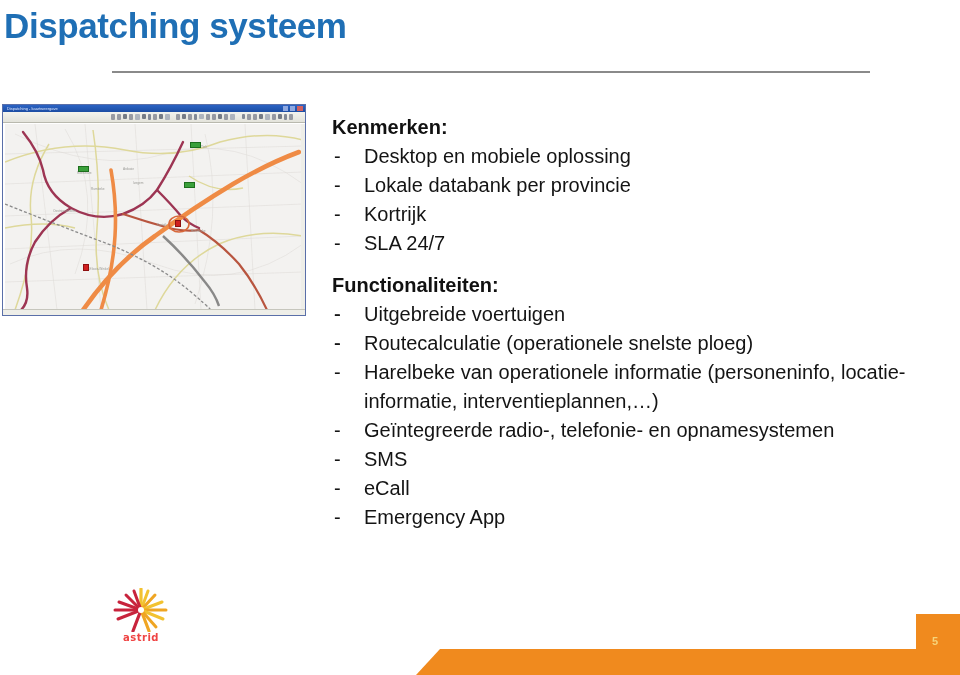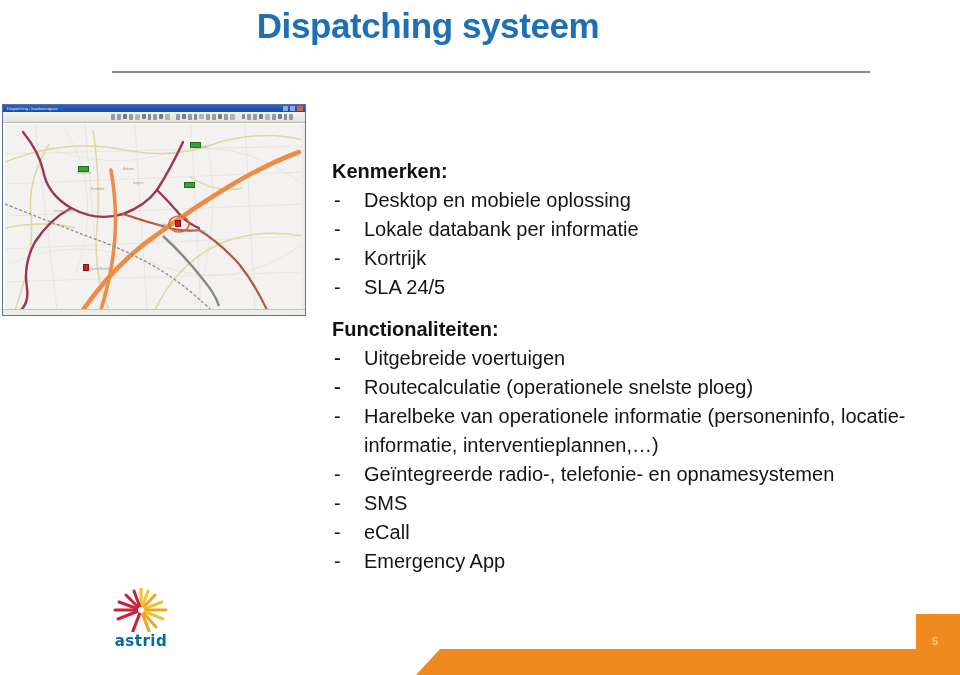--- a/index.html
+++ b/index.html
@@ -13,24 +13,23 @@
     height: 675px;
     position: relative;
     overflow: hidden;
     font-family: "Liberation Sans", sans-serif;
     color: #000000;
   }
 
   
   #slide-title {
     position: absolute;
-    left: 16px;
+    left: 4px;
     top: 2px;
     width: 824px;
-    text-align: center;
     font-size: 35px;
     font-weight: bold;
     letter-spacing: -0.4px;
     color: #1F6FB5;
     line-height: 48px;
     white-space: nowrap;
   }
 
   #title-rule {
     position: absolute;
@@ -144,21 +143,20 @@
     border: 1px solid #8e1010;
     box-sizing: border-box;
   }
 
   
   #content-block {
     position: absolute;
     left: 332px;
     top: 112px;
     width: 600px;
-    margin-top: 44px;
   }
   .section-heading {
     font-size: 20px;
     font-weight: bold;
     line-height: 30px;
     color: #111111;
     margin: 0;
     white-space: nowrap;
   }
   .bullet-list {
@@ -191,24 +189,24 @@
     top: 588px;
     width: 82px;
     height: 62px;
   }
   #astrid-logo .burst { position: absolute; left: 12px; top: 0; width: 58px; height: 44px; }
   #astrid-logo .wordmark {
     position: absolute;
     left: 0; top: 44px;
     width: 82px;
     text-align: center;
-    font-size: 15px;
+    font-size: 10px;
     font-weight: bold;
     letter-spacing: 0.5px;
-    color: #0369a1;
+    color: #ef4444;
     font-family: "DejaVu Sans", sans-serif;
   }
 
   
   #footer-band {
     position: absolute;
     left: 0;
     bottom: 0;
     width: 916px;
     height: 26px;
@@ -343,29 +341,29 @@
 
   <div class="section-heading">Kenmerken:</div>
 
   <ul class="bullet-list">
     <li class="bullet-item">
       <span class="dash">-</span>
       <span>Desktop en mobiele oplossing</span>
     </li>
     <li class="bullet-item">
       <span class="dash">-</span>
-      <span>Lokale databank per informatie</span>
+      <span>Lokale databank per provincie</span>
     </li>
     <li class="bullet-item">
       <span class="dash">-</span>
       <span>Kortrijk</span>
     </li>
     <li class="bullet-item">
       <span class="dash">-</span>
-      <span>SLA 24/5</span>
+      <span>SLA 24/7</span>
     </li>
   </ul>
 
   <div class="spacer-gap"></div>
 
   <div class="section-heading">Functionaliteiten:</div>
 
   <ul class="bullet-list">
     <li class="bullet-item">
       <span class="dash">-</span>

